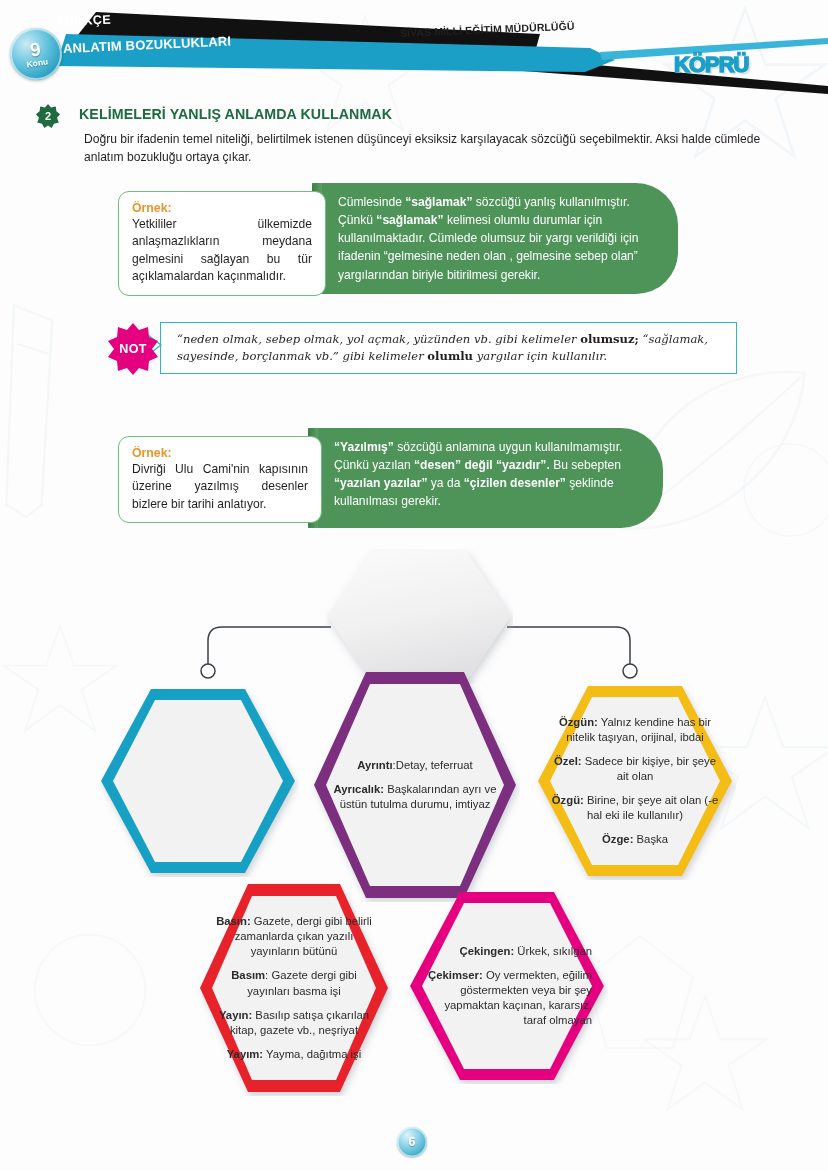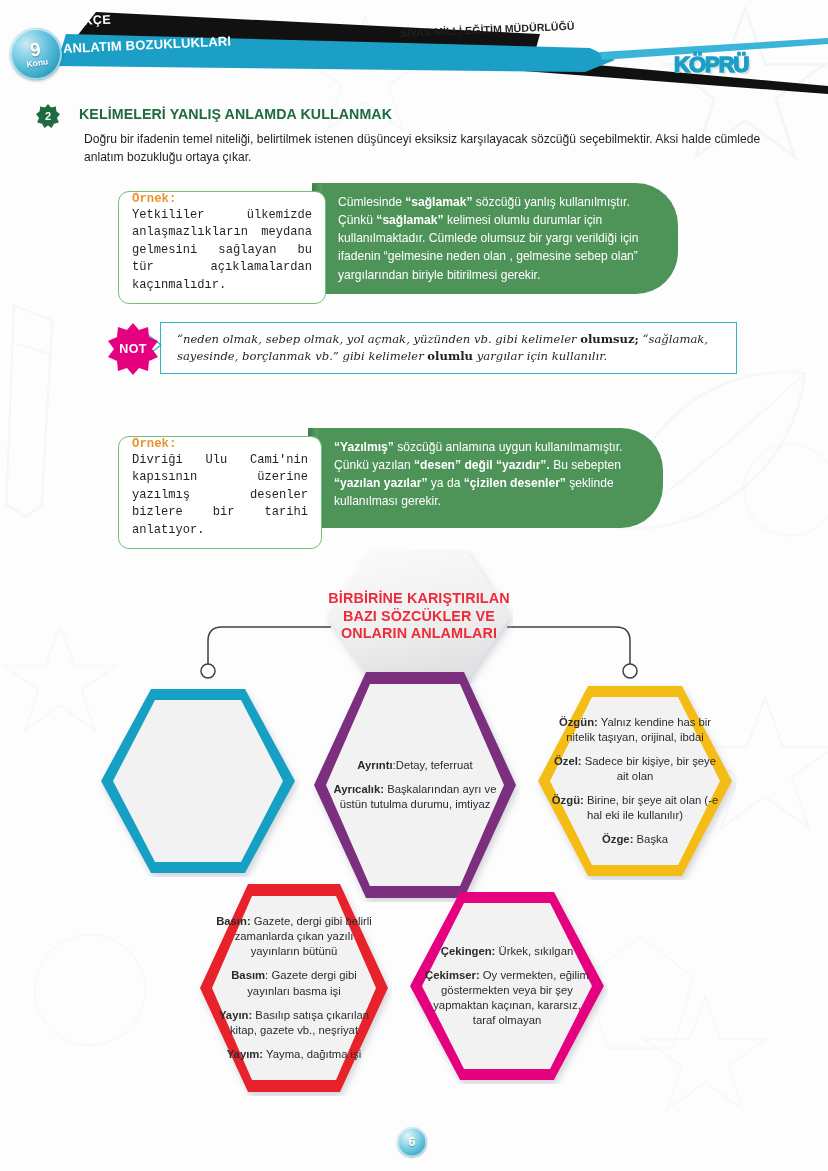--- a/index.html
+++ b/index.html
@@ -79,23 +79,22 @@
     position: absolute; left: 84px; top: 131px; width: 694px;
     font-size: 12.1px; line-height: 1.47; color: #231f20;
   }
 
   
   .ex-wrap { position: absolute; }
   .ex-left {
     position: absolute; left: 0; top: 0;
     border: 1.6px solid #6fbf7f; border-radius: 11px;
     background: #ffffff;
-    padding: 0 13px 9px 13px;
+    padding: 9px 13px 9px 13px;
     z-index: 2;
-    font-family: Liberation Mono, monospace;
   }
   .ex-label {
     font-size: 12.3px; font-weight: bold; color: #e8962d; margin-bottom: 1px;
   }
   .ex-text {
     font-size: 12.1px; line-height: 1.44; color: #231f20; text-align: justify;
   }
   .ex-right {
     position: absolute;
     background: #4e9459;
@@ -311,21 +310,20 @@
             <stop offset="0%" stop-color="#fbfbfc"></stop>
               <stop offset="60%" stop-color="#f0f0f1"></stop>
               <stop offset="100%" stop-color="#e2e2e4"></stop>
           </linearGradient>
           <filter id="shcen" x="-30%" y="-30%" width="170%" height="170%">
             <feDropShadow dx="2" dy="4" stdDeviation="4" flood-color="#9aa0a6" flood-opacity="0.45"></feDropShadow>
           </filter>
         </defs>
         <polygon points="47,2 141,2 186,67 141,133 47,133 2,67" fill="url(#gcen)" filter="url(#shcen)"></polygon>
       </svg>
-      <div class="inner">BİRBİRİNE KARIŞTIRILAN BAZI SÖZCÜKLER VE ONLARIN ANLAMLARI</div>
     </div>
 
     <div class="hexcard" style="left:97px;top:145px;width:202px;height:192px;">
       <svg class="hexbg" viewBox="0 0 202 192" preserveAspectRatio="none">
         <defs>
             <filter id="sh1" x="-25%" y="-25%" width="160%" height="160%">
           <feDropShadow dx="2" dy="4" stdDeviation="3.5" flood-color="#8d949b" flood-opacity="0.4"></feDropShadow>
             </filter>
           </defs>
         <polygon points="54,4 148,4 198,96 148,188 54,188 4,96" fill="#19a0c4" filter="url(#sh1)"></polygon>
@@ -388,21 +386,21 @@
     <div class="hexcard" style="left:406px;top:348px;width:202px;height:196px;">
       <svg class="hexbg" viewBox="0 0 202 196" preserveAspectRatio="none">
         <defs>
             <filter id="sh5" x="-25%" y="-25%" width="160%" height="160%">
           <feDropShadow dx="2" dy="4" stdDeviation="3.5" flood-color="#8d949b" flood-opacity="0.4"></feDropShadow>
             </filter>
           </defs>
         <polygon points="54,4 148,4 198,98 148,192 54,192 4,98" fill="#e4007f" filter="url(#sh5)"></polygon>
         <polygon points="58,15 144,15 186,98 144,181 58,181 16,98" fill="#f2f2f3"></polygon>
       </svg>
-      <div class="inner" style="width:170px;">
+      <div class="inner" style="width:170px;text-align:right;">
           <p><b>Çekingen:</b> Ürkek, sıkılgan</p>
           <p><b>Çekimser:</b>  Oy vermekten, eğilim göstermekten veya bir şey yapmaktan kaçınan, kararsız, taraf olmayan</p>
         </div>
     </div>
   </div>
 
   <div id="pagenum">6</div>
 
 </div>
 

